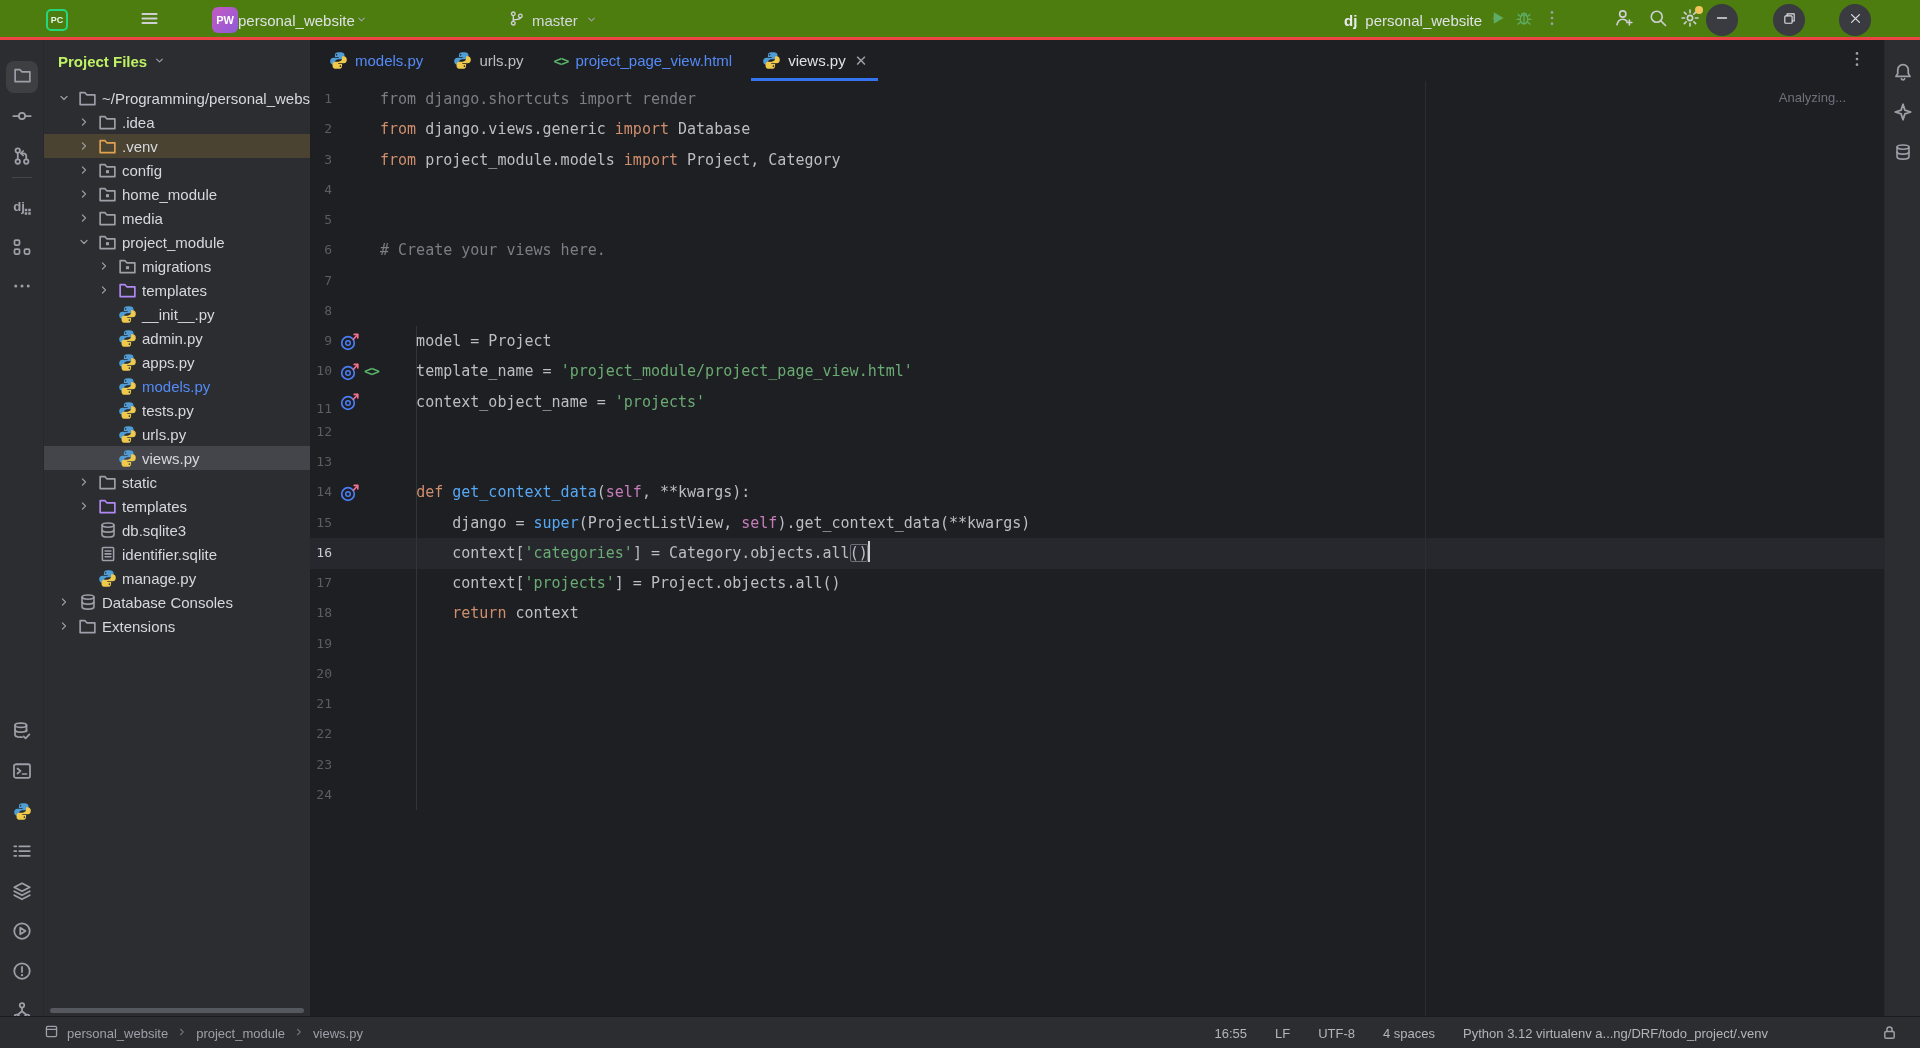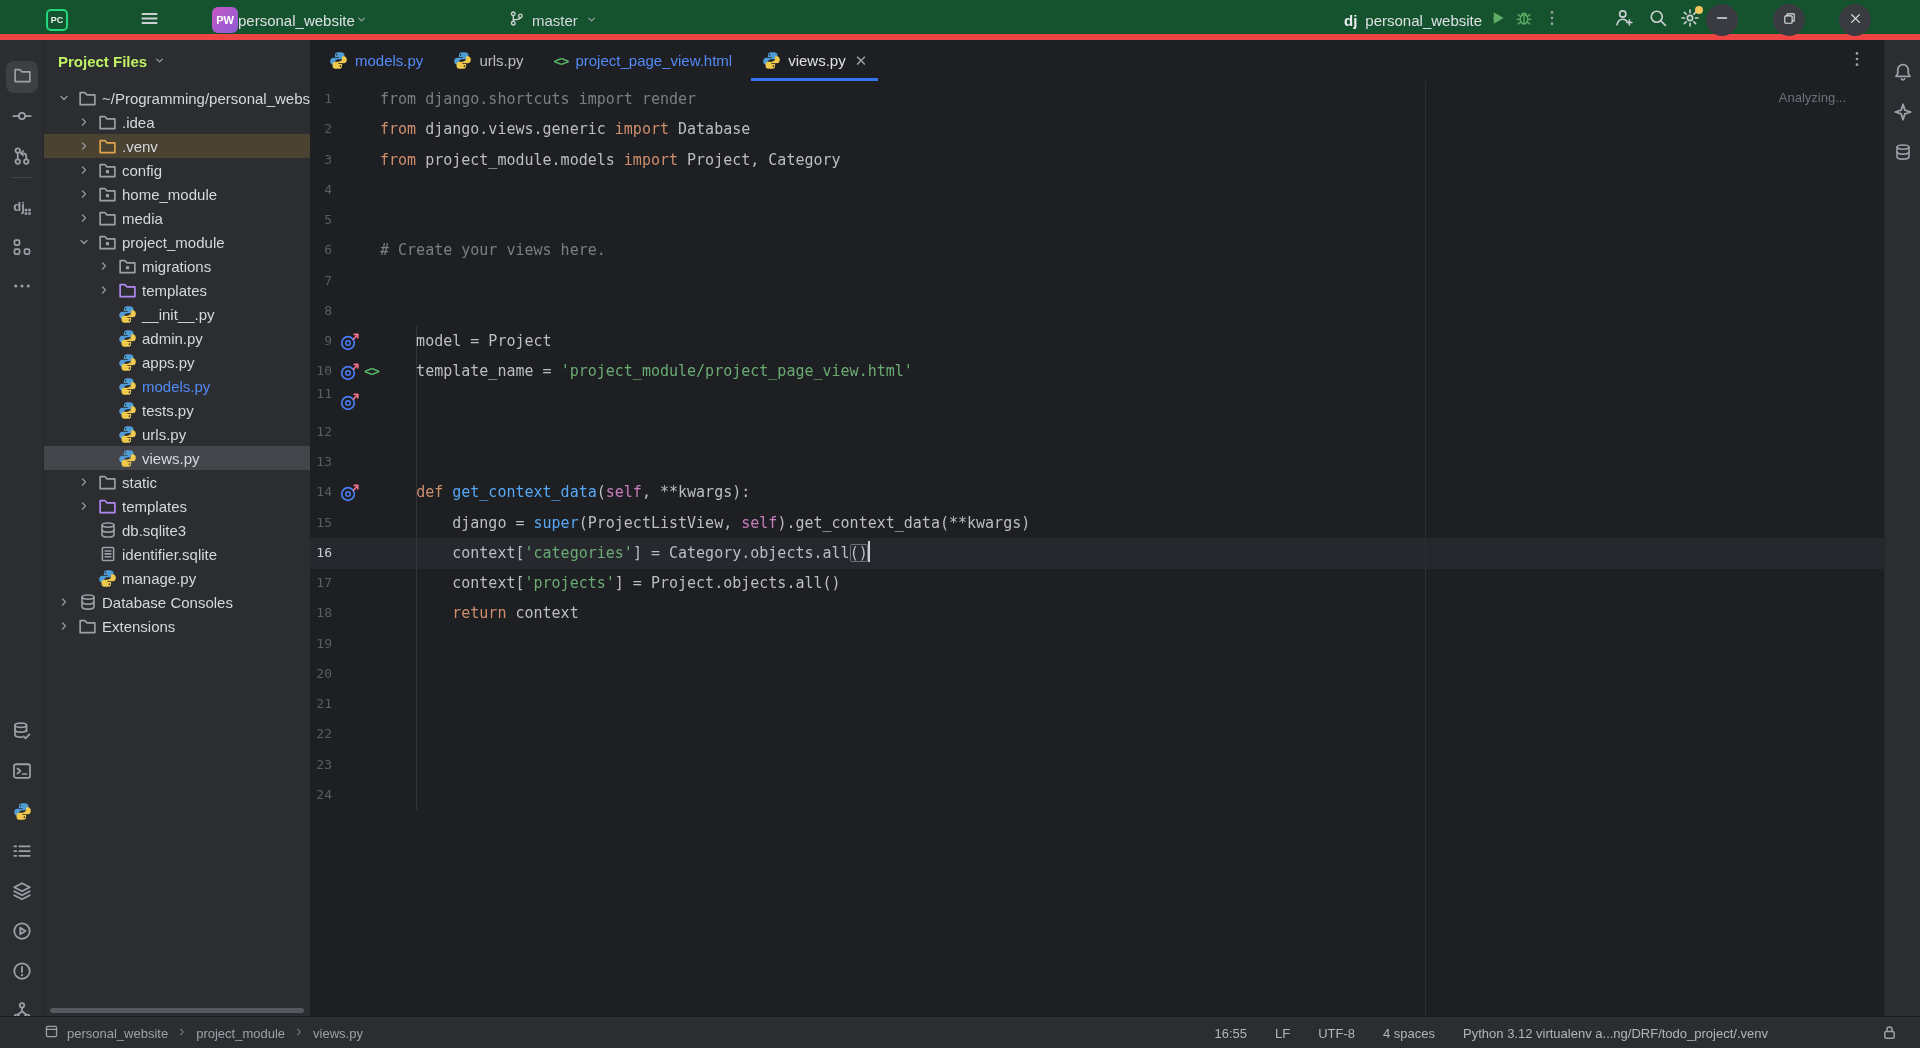--- a/index.html
+++ b/index.html
@@ -2,21 +2,21 @@
 <html><head>
 <meta charset="utf-8">
 <style>
   * { margin:0; padding:0; box-sizing:border-box; }
   html,body { width:1920px; height:1048px; background:#1e1f22; overflow:hidden;
     font-family:"Liberation Sans", sans-serif; }
   #root { position:relative; width:1920px; height:1048px; background:#1e1f22; }
 
   
   #titlebar { position:absolute; left:0; top:0; width:1920px; height:40px;
-    background:#14532d; border-bottom:6px solid #ef4444; }
+    background:#4d7c0f; border-bottom:3px solid #ef4444; }
   .tb-item { position:absolute; top:0; height:40px; display:flex; align-items:center; gap:6px;
     color:#dfe1e5; font-size:15px; }
   #pc-logo { left:46px; }
   #pc-logo .logo-box { width:22px; height:22px; border:2px solid #24d67d; border-radius:5px;
     color:#e8f6ee; font-size:9px; font-weight:bold; display:flex; align-items:center; justify-content:center; }
   #main-menu { left:140px; }
   #project-widget { left:212px; gap:0; }
   .pw-badge { width:26px; height:26px; border-radius:6px; background:linear-gradient(135deg,#c45ac2,#8f5bd8);
     color:#fff; font-size:11px; font-weight:bold; display:flex; align-items:center; justify-content:center; }
   #vcs-widget { left:508px; gap:7px; color:#d5d8de; }
@@ -655,29 +655,30 @@
             <circle cx="10" cy="12" r="6.3" fill="none" stroke="#4a7df5" stroke-width="1.7"></circle>
             <circle cx="10" cy="12" r="2.3" fill="none" stroke="#4a7df5" stroke-width="1.5"></circle>
             <path d="M15.5 8.3l4-4.6" stroke="#f5728f" stroke-width="1.6" fill="none" stroke-linecap="round"></path>
             <path d="M16.2 3.4h3.6M19.8 3.4v3.6" stroke="#f5728f" stroke-width="1.6" fill="none" stroke-linecap="round"></path>
           </svg>
         </div>
         <div class="gut-ico" style="top: 275.25px; left: 54px;">
           <span class="tpl-ico">&lt;&gt;</span>
         </div>
         <div class="code-line" style="top: 275.25px;"><span class="c-def">    template_name = </span><span class="c-str">'project_module/project_page_view.html'</span></div>
-        <div class="lnum" style="top: 298px;">11</div>
+        <div class="lnum" style="top: 313px;">11</div>
         <div class="gut-ico" style="top: 305.5px; left: 28px;">
           <svg width="24" height="21" viewBox="0 0 24 21">
             <circle cx="10" cy="12" r="6.3" fill="none" stroke="#4a7df5" stroke-width="1.7"></circle>
             <circle cx="10" cy="12" r="2.3" fill="none" stroke="#4a7df5" stroke-width="1.5"></circle>
             <path d="M15.5 8.3l4-4.6" stroke="#f5728f" stroke-width="1.6" fill="none" stroke-linecap="round"></path>
             <path d="M16.2 3.4h3.6M19.8 3.4v3.6" stroke="#f5728f" stroke-width="1.6" fill="none" stroke-linecap="round"></path>
           </svg>
         </div>
+        <div class="code-line" style="top: 305.5px;"><span class="c-def">    context_object_name = </span><span class="c-str">'projects'</span></div>
         <div class="lnum" style="top: 335.75px;">12</div>
         <div class="code-line" style="top: 335.75px;"></div>
         <div class="lnum" style="top: 366px;">13</div>
         <div class="code-line" style="top: 366px;"></div>
         <div class="lnum" style="top: 396.25px;">14</div>
         <div class="gut-ico" style="top: 396.25px; left: 28px;">
           <svg width="24" height="21" viewBox="0 0 24 21">
             <circle cx="10" cy="12" r="6.3" fill="none" stroke="#4a7df5" stroke-width="1.7"></circle>
             <circle cx="10" cy="12" r="2.3" fill="none" stroke="#4a7df5" stroke-width="1.5"></circle>
             <path d="M15.5 8.3l4-4.6" stroke="#f5728f" stroke-width="1.6" fill="none" stroke-linecap="round"></path>

